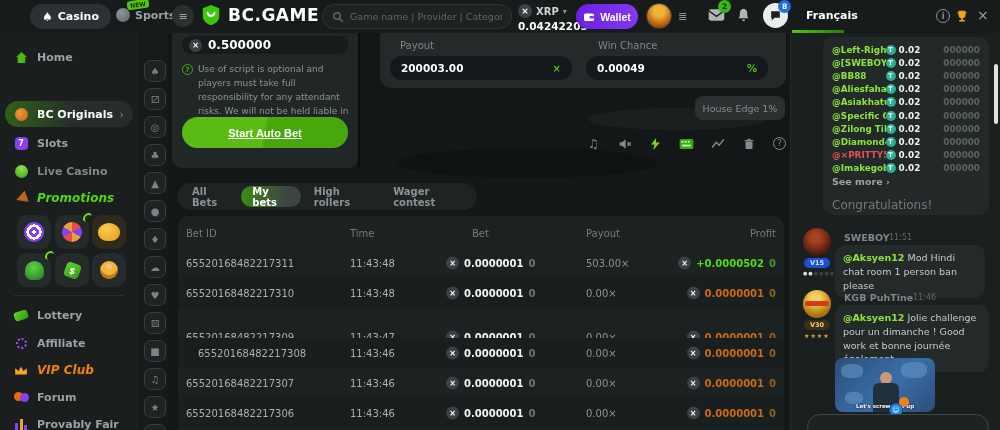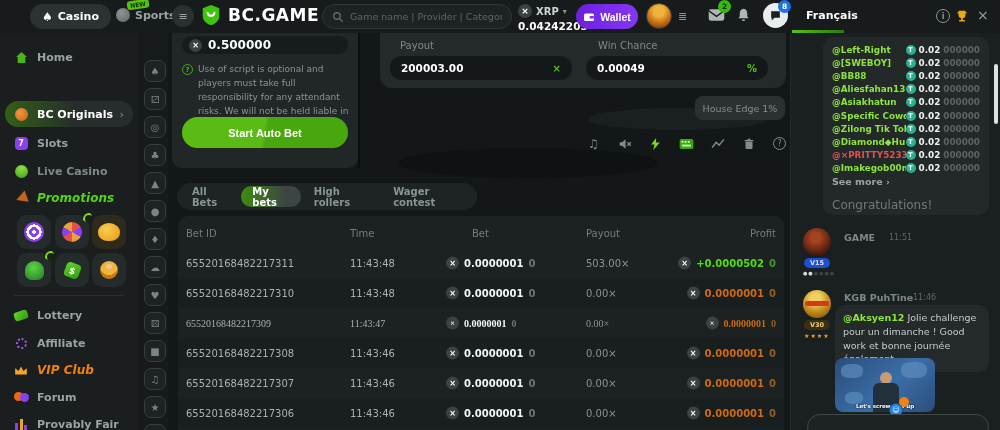--- a/index.html
+++ b/index.html
@@ -63,21 +63,21 @@
   .main { position:absolute; left:168px; top:33px; width:622px; height:397px; background:#131717; }
   .blob1 { position:absolute; left:230px; top:115px; width:260px; height:30px; border-radius:50%; background:#0e1212; }
   .blob2 { position:absolute; left:420px; top:75px; width:180px; height:22px; border-radius:50%; background:#1a1f1f; }
 
   .bet-card { position:absolute; left:4px; top:0; width:186px; height:135px; background:#212726; border-radius:0 0 10px 10px; }
   .amount-input { position:absolute; left:10px; top:3px; width:166px; height:18px; background:#161b1b; border-radius:9px; display:flex; align-items:center; gap:6px; padding:0 7px; }
   .amount-input input { width:100px; background:transparent; border:none; outline:none; color:#fff; font-weight:bold; font-size:12px; font-family:"DejaVu Sans",sans-serif; }
   .note { position:absolute; left:10px; top:30px; width:168px; display:flex; gap:5px; }
   .note-ico { width:11px; height:11px; border:1.3px solid #3fae12; border-radius:50%; color:#3fae12; font-size:7px; font-weight:bold; display:flex; align-items:center; justify-content:center; flex:none; margin-top:1px; }
   .note-text { color:#8b9595; font-size:9px; line-height:1.55; }
-  .start-btn { position:absolute; left:10px; top:84px; width:166px; height:31px; border:none; border-radius:16px; background:linear-gradient(100deg,#5abb15 49%,#48a70c 51%); color:#fff; font-size:11px; font-weight:bold; }
+  .start-btn { position:absolute; left:10px; top:84px; width:166px; height:31px; border:none; border-radius:16px; background:linear-gradient(100deg,#5abb15 49%,#48a70c 51%); color:#fff; font-size:11px; font-weight:bold;text-decoration:underline; }
   .vdivider { position:absolute; left:190px; top:0; width:2px; height:135px; background:#0b0e0e; }
 
   .payout-card { position:absolute; left:212px; top:0; width:406px; height:55px; background:#24292a; border-radius:0 0 12px 12px; }
   .pc-label { position:absolute; top:7px; color:#7f8989; font-size:10px; }
   .pc-input { position:absolute; top:23px; width:182px; height:24px; background:#14181a; border-radius:13px; display:flex; align-items:center; padding:0 11px; }
   .pc-input input { flex:1; background:transparent; border:none; outline:none; color:#fff; font-weight:bold; font-size:10.5px; font-family:"DejaVu Sans",sans-serif; }
   .pc-suffix { color:#55c20f; font-size:10px; font-weight:bold; }
   .house-edge { position:absolute; left:527px; top:63px; width:90px; height:24px; background:#2b3031; border-radius:8px; color:#848e8e; font-size:9.5px; display:flex; align-items:center; justify-content:center; }
   .toolbar { position:absolute; left:418px; top:103px; display:flex; align-items:center; gap:16px; }
   .tb-ico { width:15px; height:15px; display:flex; align-items:center; justify-content:center; color:#828c8c; font-size:12px; }
@@ -99,21 +99,21 @@
   .profit-neg { color:#cf6a12; } .profit-neg-tail { color:#93611f; }
   .coin-sm { width:13px; height:13px; font-size:8px; }
 
   
   .chat { position:absolute; left:790px; top:33px; width:210px; height:397px; background:#1a1f1f; border-left:1px solid #232929; z-index:10; }
   .rain-card { position:absolute; left:32px; top:4px; width:166px; height:178px; background:#232828; border-radius:10px; padding:6px 9px; }
   .rain-row { position:relative; height:13.2px; display:flex; align-items:center; }
   .rain-name { color:#8fe33c; font-size:8.8px; font-weight:bold; width:92px; white-space:nowrap; overflow:hidden; }
   .rain-amt { display:flex; align-items:center; gap:3px; font-size:8.8px; font-weight:bold; }
   .coin-t { width:10px; height:10px; border-radius:50%; background:#2aaf90; color:#fff; font-size:6.5px; font-weight:bold; display:flex; align-items:center; justify-content:center; }
-  .rain-val { color:#eef2f2; } .rain-tail { color:#5c6464; }
+  .rain-val { color:#eef2f2; } .rain-tail { color:#5c6464;margin-left:20px; }
   .see-more { position:absolute; left:9px; top:139px; color:#9aa3a3; font-size:9.5px; font-weight:bold; }
   .congrats { position:absolute; left:9px; top:161px; color:#6f7979; font-size:12px; }
   .msg-avatar { position:absolute; width:28px; height:28px; border-radius:50%; }
   .level-badge { position:absolute; width:26px; height:10px; background:#1d4ed8; border-radius:5px; color:#dfe5e5; font-size:6.5px; font-weight:bold; display:flex; align-items:center; justify-content:center; }
   .level-dots { position:absolute; font-size:5px; letter-spacing:1px; }
   .dots-on { color:#d5dbdb; } .dots-off { color:#3a4242; }
   .stars { position:absolute; font-size:6px; color:#e8a81e; letter-spacing:1px; }
   .msg-name { position:absolute; color:#7e8888; font-size:9.5px; font-weight:bold; }
   .msg-time { position:absolute; color:#5f6868; font-size:8px; }
   .bubble { position:absolute; left:44px; background:#242929; border-radius:10px; padding:6px 8px; color:#c6cccc; font-size:9.5px; line-height:1.45; }
@@ -475,40 +475,40 @@
             </span>
           </span>
         <span class="td payout-val" style="left:408px;">0.00×</span>
         <span class="profit-cell">
             <span class="coin dark coin-sm">×</span>
             <span class="profit-neg">0.0000001</span>
             <span class="profit-neg-tail">0</span>
           </span>
       </div>
 
-      <div class="trow" style="top:92px;font-family:Liberation Serif, serif;">
+      <div class="trow" style="top:106px;">
         <span class="td" style="left:8px;">65520168482217309</span>
         <span class="td" style="left:172px;">11:43:47</span>
         <span class="td" style="left:268px;">
             <span style="display:flex;align-items:center;gap:5px;">
               <span class="coin dark coin-sm">×</span>
               <span class="bet-val">0.0000001</span>
               <span class="tail">0</span>
             </span>
           </span>
         <span class="td payout-val" style="left:408px;">0.00×</span>
         <span class="profit-cell">
             <span class="coin dark coin-sm">×</span>
             <span class="profit-neg">0.0000001</span>
             <span class="profit-neg-tail">0</span>
           </span>
       </div>
 
       <div class="trow alt" style="top:122px;">
-        <span class="td" style="left:8px;">65520168482217308</span>
+        <span class="td" style="left:20px;">65520168482217308</span>
         <span class="td" style="left:172px;">11:43:46</span>
         <span class="td" style="left:268px;">
             <span style="display:flex;align-items:center;gap:5px;">
               <span class="coin dark coin-sm">×</span>
               <span class="bet-val">0.0000001</span>
               <span class="tail">0</span>
             </span>
           </span>
         <span class="td payout-val" style="left:408px;">0.00×</span>
         <span class="profit-cell">
@@ -636,24 +636,28 @@
             <span class="coin-t">T</span>
             <span class="rain-val">0.02</span>
             <span class="rain-tail">000000</span>
           </span>
         </div>
       <div class="see-more"><span>See more</span> <span>›</span></div>
       <div class="congrats">Congratulations!</div>
     </div>
 
     <div class="msg-avatar" style="left:12px; top:195px; background:radial-gradient(circle at 45% 35%, #a5421f 20%, #4a1a10 70%, #1c0c08);"></div>
-    <span class="msg-name" style="left:53px; top:199px;">GAME</span>
+    <span class="msg-name" style="left:53px; top:199px;">SWEBOY</span>
     <span class="msg-time" style="left:98px; top:200px;">11:51</span>
     <span class="level-badge" style="left:13px; top:225px;">V15</span>
     <span class="level-dots" style="left:12px; top:237px;"><span class="dots-on">●●</span><span class="dots-off">●●●●</span></span>
+    <div class="bubble" style="top:212px; width:150px;">
+      <span class="mention">@Aksyen12</span>
+      <span>Mod Hindi chat room 1 person ban please</span>
+    </div>
 
     <div class="msg-avatar" style="left:12px; top:257px; background:radial-gradient(circle at 45% 30%, #f0d060 20%, #c28a1a 55%, #6a420a);"></div>
     <span style="position:absolute; left:14px; top:268px; width:24px; height:5px; background:#d43a1a; border-radius:2px;"></span>
     <span class="msg-name" style="left:53px; top:259px;">KGB PuhTine</span>
     <span class="msg-time" style="left:122px; top:260px;">11:46</span>
     <span class="level-badge" style="left:13px; top:287px; background:#3a3014; color:#f0d080;">V30</span>
     <span class="stars" style="left:13px; top:299px;">★★★★</span>
     <div class="bubble" style="top:272px; width:154px;">
       <span class="mention">@Aksyen12</span>
       <span>Jolie challenge pour un dimanche ! Good work et bonne journée également</span>

